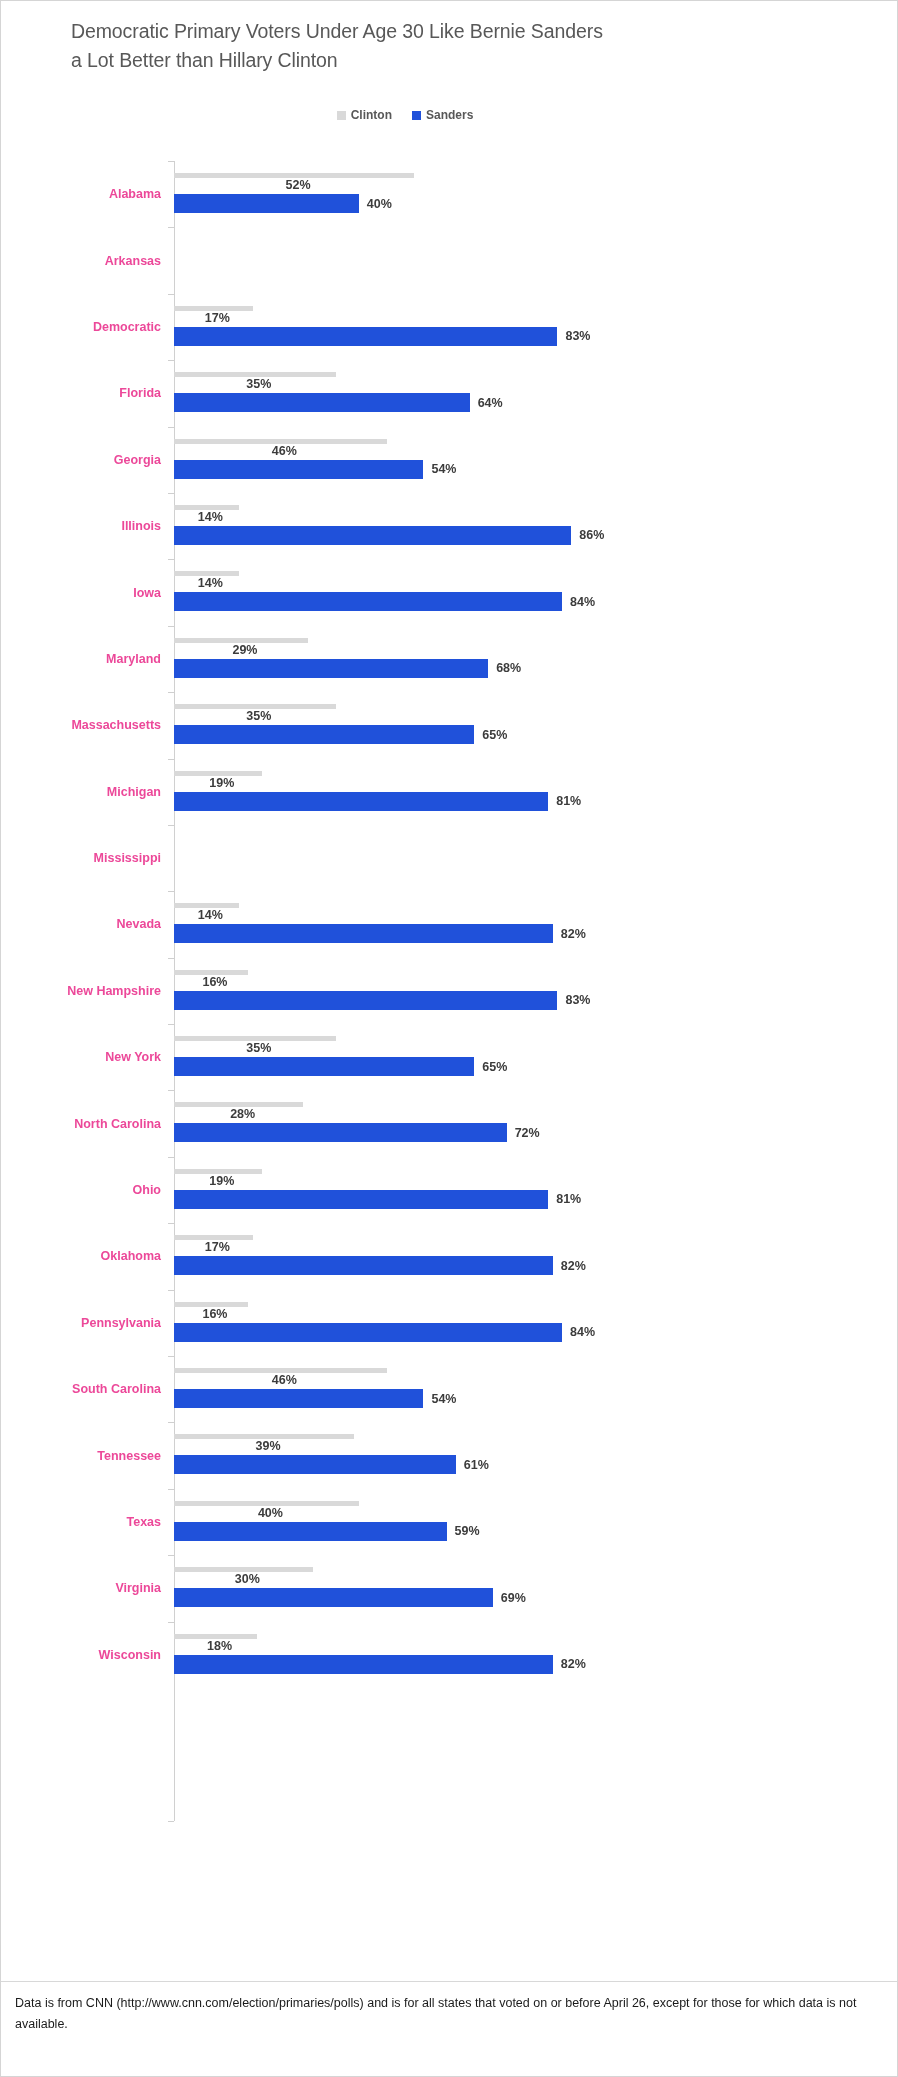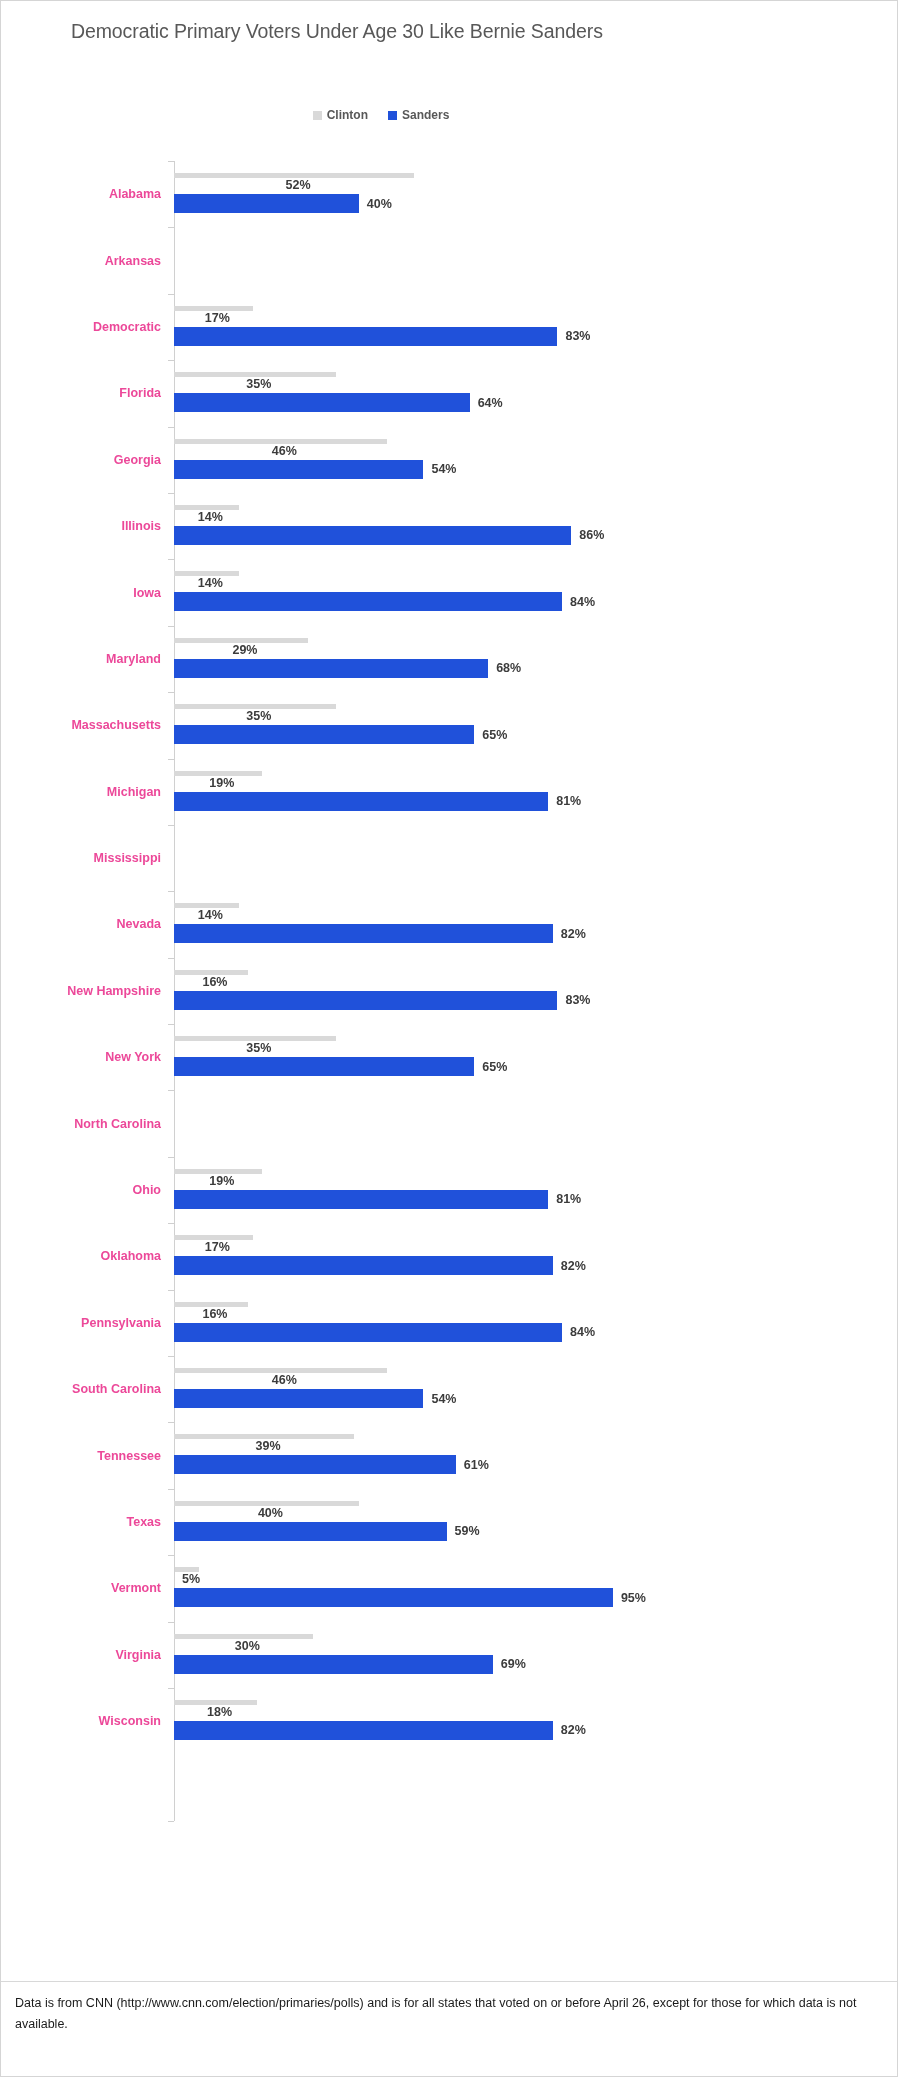--- a/index.html
+++ b/index.html
@@ -38,20 +38,21 @@
 
   
   .legend {
     position: absolute;
     left: 0;
     top: 108px;
     width: 760px;
     display: flex;
     justify-content: center;
     gap: 20px;
+    padding-left: 24px;
   }
   .legend-item {
     display: flex;
     align-items: center;
     gap: 5px;
   }
   .legend-swatch {
     width: 9px;
     height: 9px;
     display: inline-block;
@@ -153,20 +154,21 @@
     line-height: 21px;
   }
 </style>
 </head>
 <body>
 
 <div class="page">
 
   <div class="title-block">
     <div class="title-line">Democratic Primary Voters Under Age 30 Like Bernie Sanders</div>
+    <div class="title-line">a Lot Better than Hillary Clinton</div>
   </div>
 
   <div class="legend" id="legend">
       <div class="legend-item">
         <span class="legend-swatch" style="background: rgb(217, 217, 217);"></span>
         <span class="legend-label">Clinton</span>
       </div>
       <div class="legend-item">
         <span class="legend-swatch" style="background: rgb(32, 81, 218);"></span>
         <span class="legend-label">Sanders</span>
@@ -348,20 +350,30 @@
             </div>
             <div class="bar-wrap sanders">
               <div class="bar sanders" style="width: 300.3px; background: rgb(32, 81, 218);"></div>
               <span class="bar-val">65%</span>
             </div>
           </div>
         </div>
         <div class="row">
           <div class="tick" style="top: 0px;"></div>
           <div class="cat-label">North Carolina</div>
+          <div class="bars">
+            <div class="bar-wrap clinton">
+              <div class="bar clinton" style="width: 129.36px; background: rgb(217, 217, 217);"></div>
+              <span class="bar-val">28%</span>
+            </div>
+            <div class="bar-wrap sanders">
+              <div class="bar sanders" style="width: 332.64px; background: rgb(32, 81, 218);"></div>
+              <span class="bar-val">72%</span>
+            </div>
+          </div>
         </div>
         <div class="row">
           <div class="tick" style="top: 0px;"></div>
           <div class="cat-label">Ohio</div>
           <div class="bars">
             <div class="bar-wrap clinton">
               <div class="bar clinton" style="width: 87.78px; background: rgb(217, 217, 217);"></div>
               <span class="bar-val">19%</span>
             </div>
             <div class="bar-wrap sanders">
@@ -430,34 +442,20 @@
           <div class="tick" style="top: 0px;"></div>
           <div class="cat-label">Texas</div>
           <div class="bars">
             <div class="bar-wrap clinton">
               <div class="bar clinton" style="width: 184.8px; background: rgb(217, 217, 217);"></div>
               <span class="bar-val">40%</span>
             </div>
             <div class="bar-wrap sanders">
               <div class="bar sanders" style="width: 272.58px; background: rgb(32, 81, 218);"></div>
               <span class="bar-val">59%</span>
-            </div>
-          </div>
-        </div>
-        <div class="row">
-          <div class="tick" style="top: 0px;"></div>
-          <div class="cat-label">Vermont</div>
-          <div class="bars">
-            <div class="bar-wrap clinton">
-              <div class="bar clinton" style="width: 23.1px; background: rgb(217, 217, 217);"></div>
-              <span class="bar-val">5%</span>
-            </div>
-            <div class="bar-wrap sanders">
-              <div class="bar sanders" style="width: 438.9px; background: rgb(32, 81, 218);"></div>
-              <span class="bar-val">95%</span>
             </div>
           </div>
         </div>
         <div class="row">
           <div class="tick" style="top: 0px;"></div>
           <div class="cat-label">Virginia</div>
           <div class="bars">
             <div class="bar-wrap clinton">
               <div class="bar clinton" style="width: 138.6px; background: rgb(217, 217, 217);"></div>
               <span class="bar-val">30%</span>

